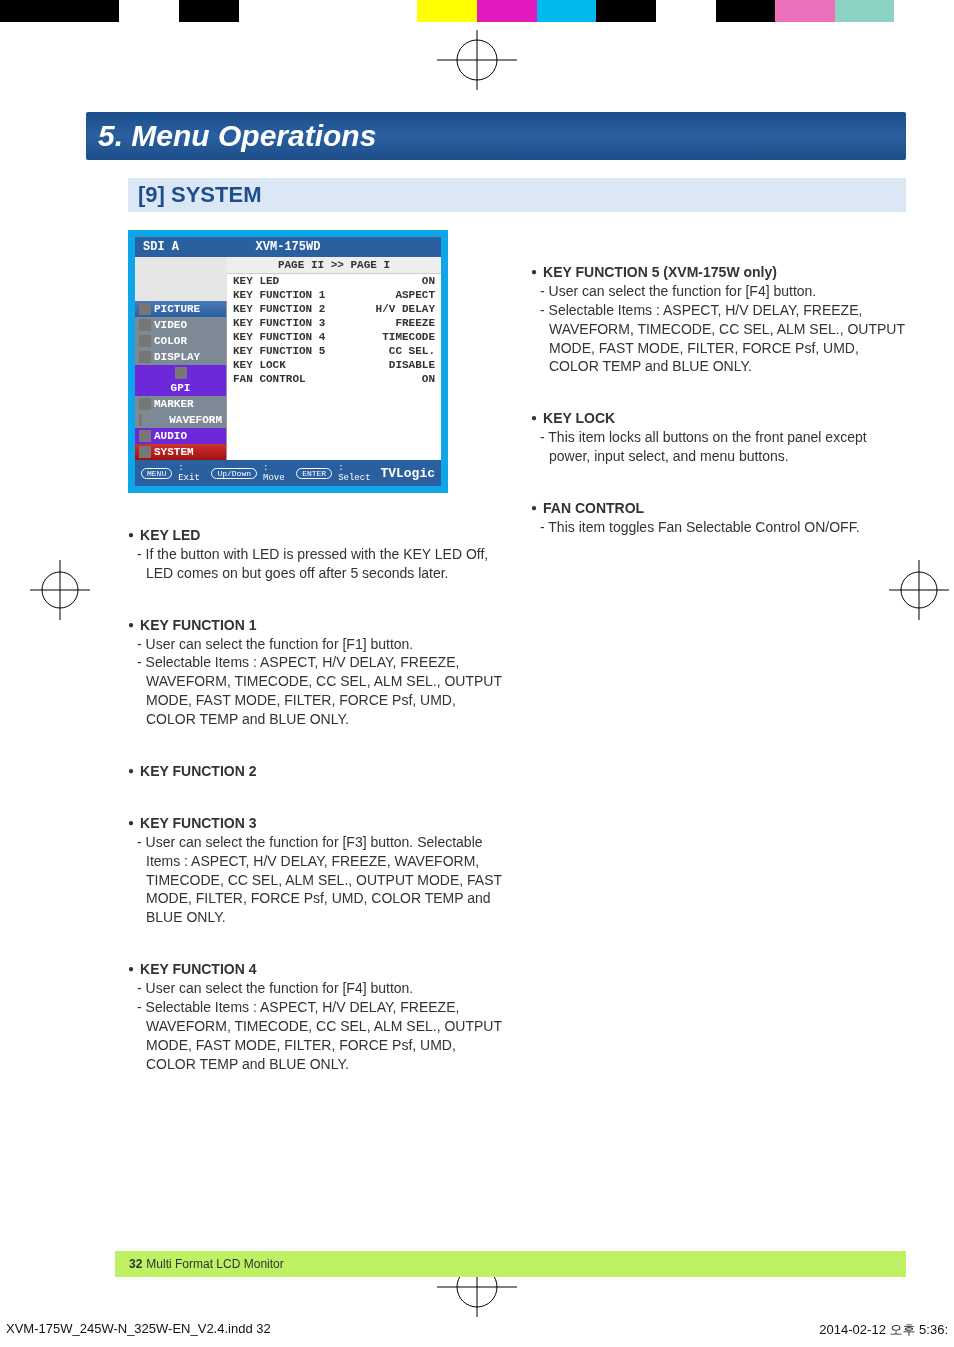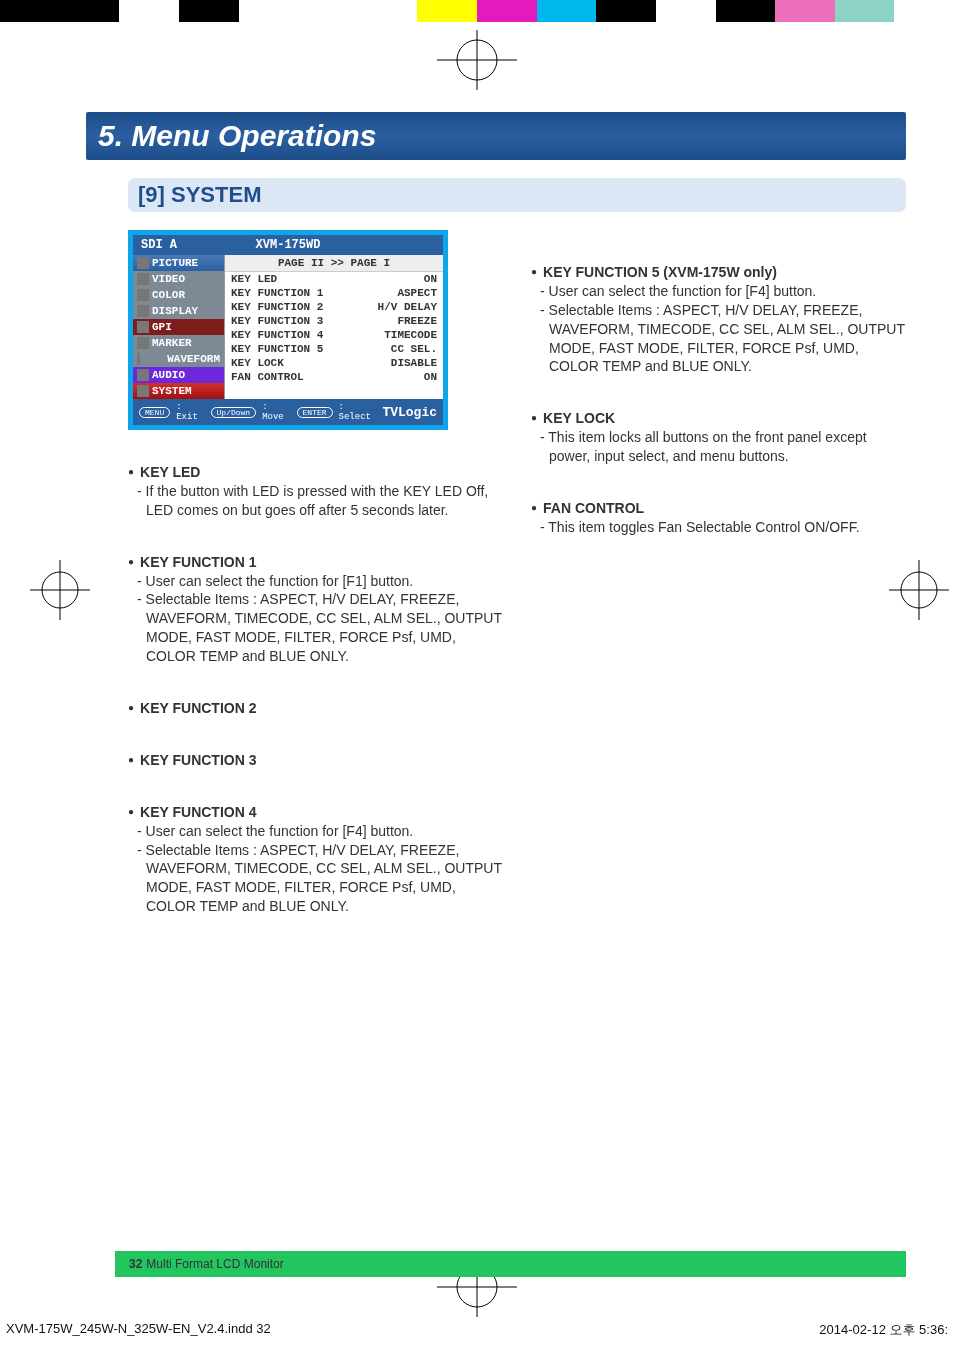--- a/index.html
+++ b/index.html
@@ -48,75 +48,75 @@
     font-weight: 600;
     font-style: italic;
   }
   .section-band {
     background: #dbe7f4;
     margin: 18px 48px 0 128px;
     height: 34px;
     display: flex;
     align-items: center;
     padding-left: 10px;
-    border-radius: 7px;
   }
   .section-band-text {
     color: #1e4f8c;
     font-size: 22px;
     font-weight: 700;
   }
 
   .content {
     display: flex;
     margin: 18px 48px 0 128px;
     gap: 28px;
   }
   .col { flex: 1; min-width: 0; }
 
   
   .osd {
-    border: 5px solid #0ea5e9;
+    border: 7px solid #0ea5e9;
     background: #e6e6e6;
     font-family: "Courier New", monospace;
     font-size: 12px;
     width: 320px;
     margin-bottom: 16px;
   }
   .osd-header {
     background: #2a5fa0;
     color: #fff;
     display: flex;
     padding: 3px 8px;
     font-weight: bold;
   }
   .osd-header .hdr-l { flex: 1; }
   .osd-body { display: flex; }
   .osd-side {
     width: 92px;
     background: #d0d0d0;
     border-right: 1px solid #999;
+    margin-top: 44px;
   }
   .osd-side-item {
     padding: 2px 4px;
     display: flex;
     align-items: center;
     gap: 3px;
     color: #fff;
     font-size: 11px;
     font-weight: bold;
   }
   .osd-side-item .icon {
     width: 12px; height: 12px; background: #777; display:inline-block;
   }
   .si-picture { background: linear-gradient(#4a7ab7,#2a5fa0); }
   .si-video   { background: #7d8a96; }
   .si-color   { background: #7d8a96; }
   .si-display { background: #7d8a96; }
-  .si-gpi     { background: #7f1d1d; }
+  .si-gpi     { background: #6d28d9; flex-direction: column; }
   .si-marker  { background: #7d8a96; }
   .si-waveform{ background: #7d8a96; gap: 27px; }
   .si-audio   { background: #6d28d9; }
   .si-system  { background: linear-gradient(#d03030,#a01010); }
   .osd-main { flex: 1; background: #fff; }
   .osd-page {
     background: #eee;
     text-align: center;
     font-weight: bold;
     padding: 2px 0;
@@ -162,21 +162,21 @@
   }
   .item ul { list-style: none; padding-left: 18px; }
   .item li { text-indent: -9px; }
   .item li::before { content: "- "; }
 
   .footer-band {
     position: absolute;
     bottom: 70px;
     left: 115px;
     right: 48px;
-    background: #22c55e;
+    background: #bef264;
     height: 26px;
     display: flex;
     align-items: center;
     padding-left: 14px;
     font-size: 12px;
   }
   .footer-band b { margin-right: 4px; }
 
   .print-footer {
     position: absolute;
@@ -358,20 +358,23 @@
           <ul>
             <li>User can select the function for [F1] button.</li>
             <li>Selectable Items : ASPECT, H/V DELAY, FREEZE, WAVEFORM, TIMECODE, CC SEL, ALM SEL., OUTPUT MODE, FAST MODE, FILTER, FORCE Psf, UMD, COLOR TEMP and BLUE ONLY.</li>
           </ul>
         </div>
         <div class="item">
           <div class="item-title">KEY FUNCTION 2</div>
         </div>
         <div class="item">
           <div class="item-title">KEY FUNCTION 3</div>
+          <ul>
+            <li>User can select the function for [F3] button. Selectable Items : ASPECT, H/V DELAY, FREEZE, WAVEFORM, TIMECODE, CC SEL, ALM SEL., OUTPUT MODE, FAST MODE, FILTER, FORCE Psf, UMD, COLOR TEMP and BLUE ONLY.</li>
+          </ul>
         </div>
         <div class="item">
           <div class="item-title">KEY FUNCTION 4</div>
           <ul>
             <li>User can select the function for [F4] button.</li>
             <li>Selectable Items : ASPECT, H/V DELAY, FREEZE, WAVEFORM, TIMECODE, CC SEL, ALM SEL., OUTPUT MODE, FAST MODE, FILTER, FORCE Psf, UMD, COLOR TEMP and BLUE ONLY.</li>
           </ul>
         </div>
       </div>
   </div>

